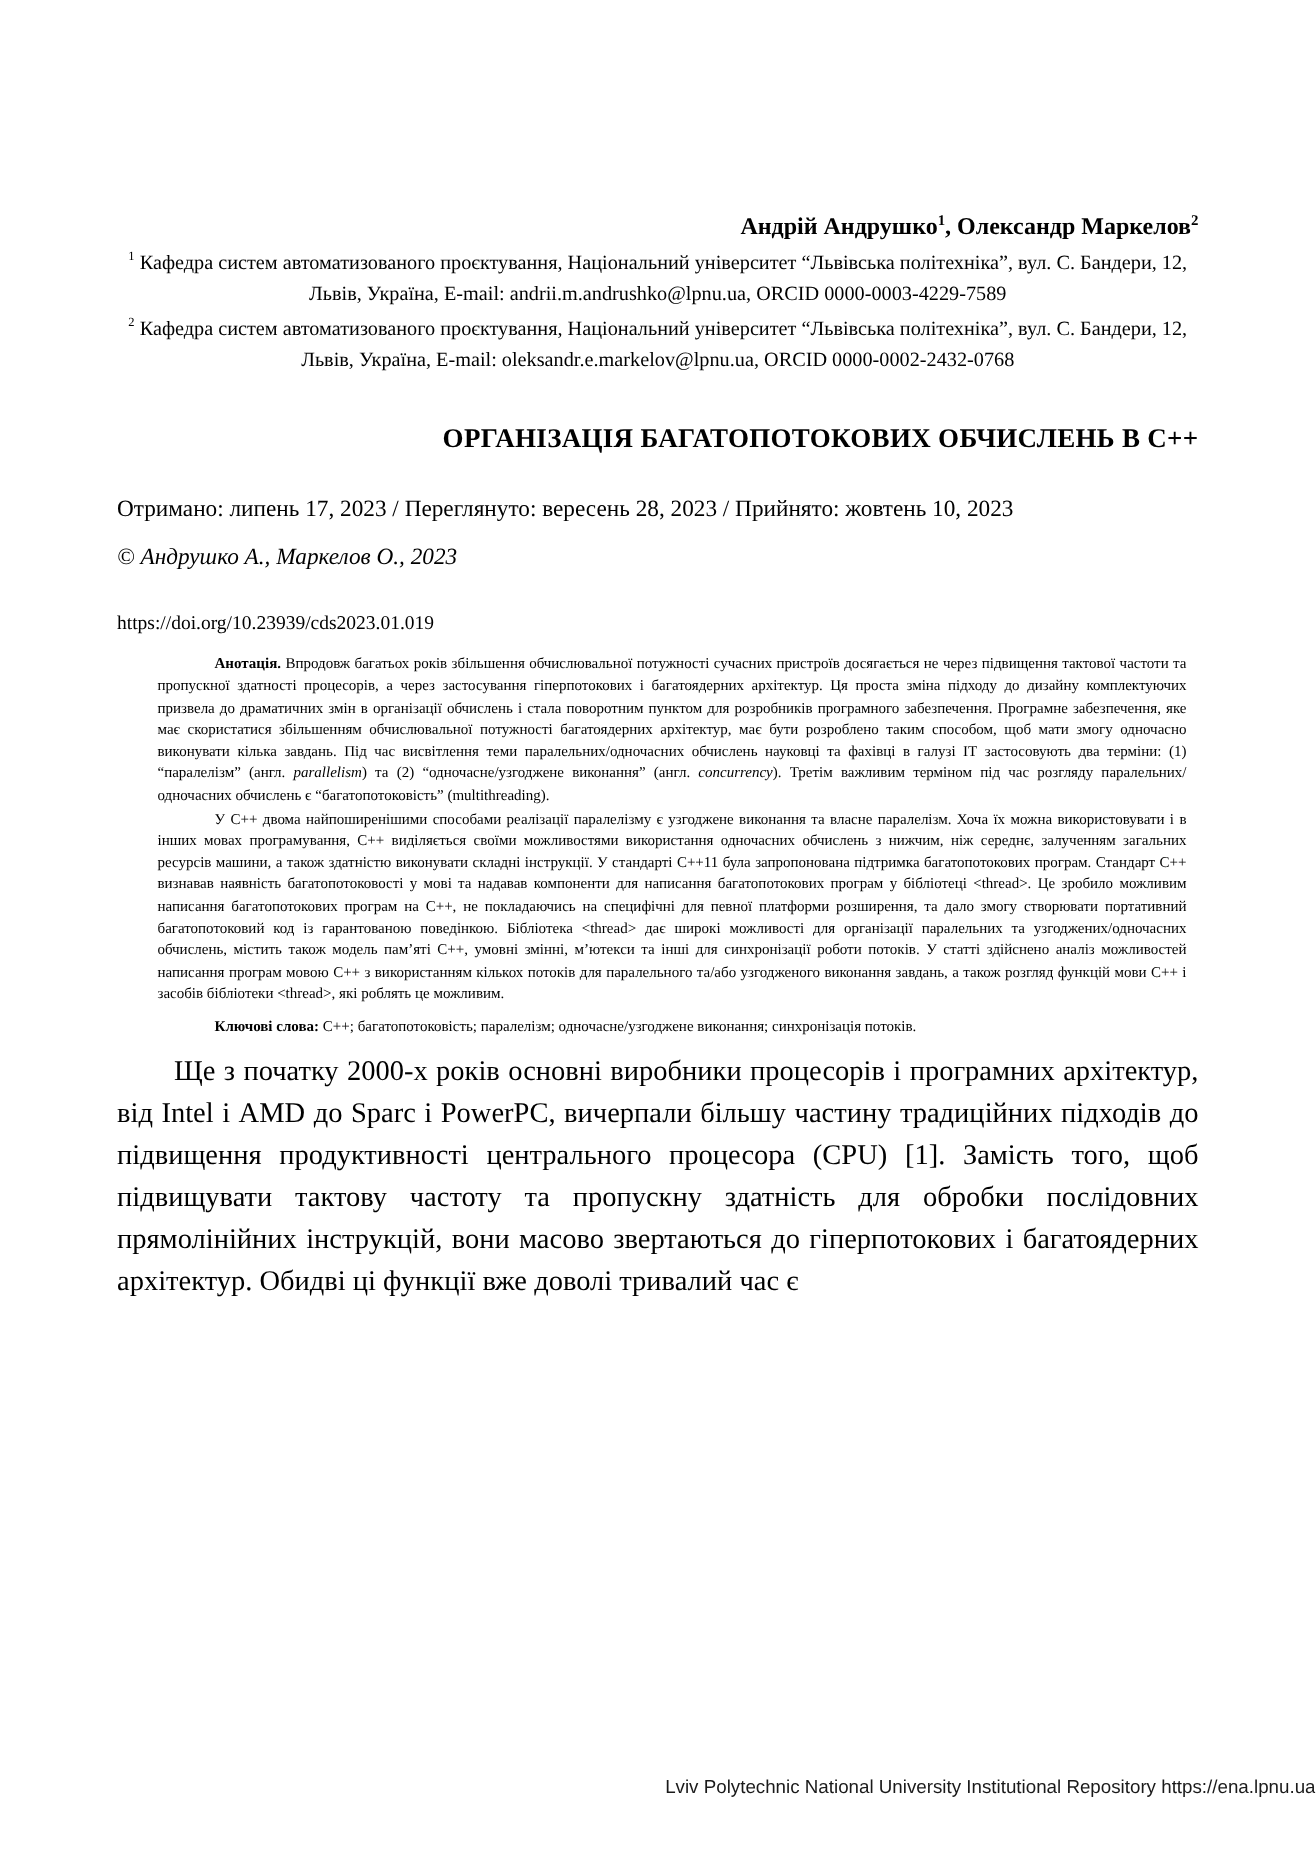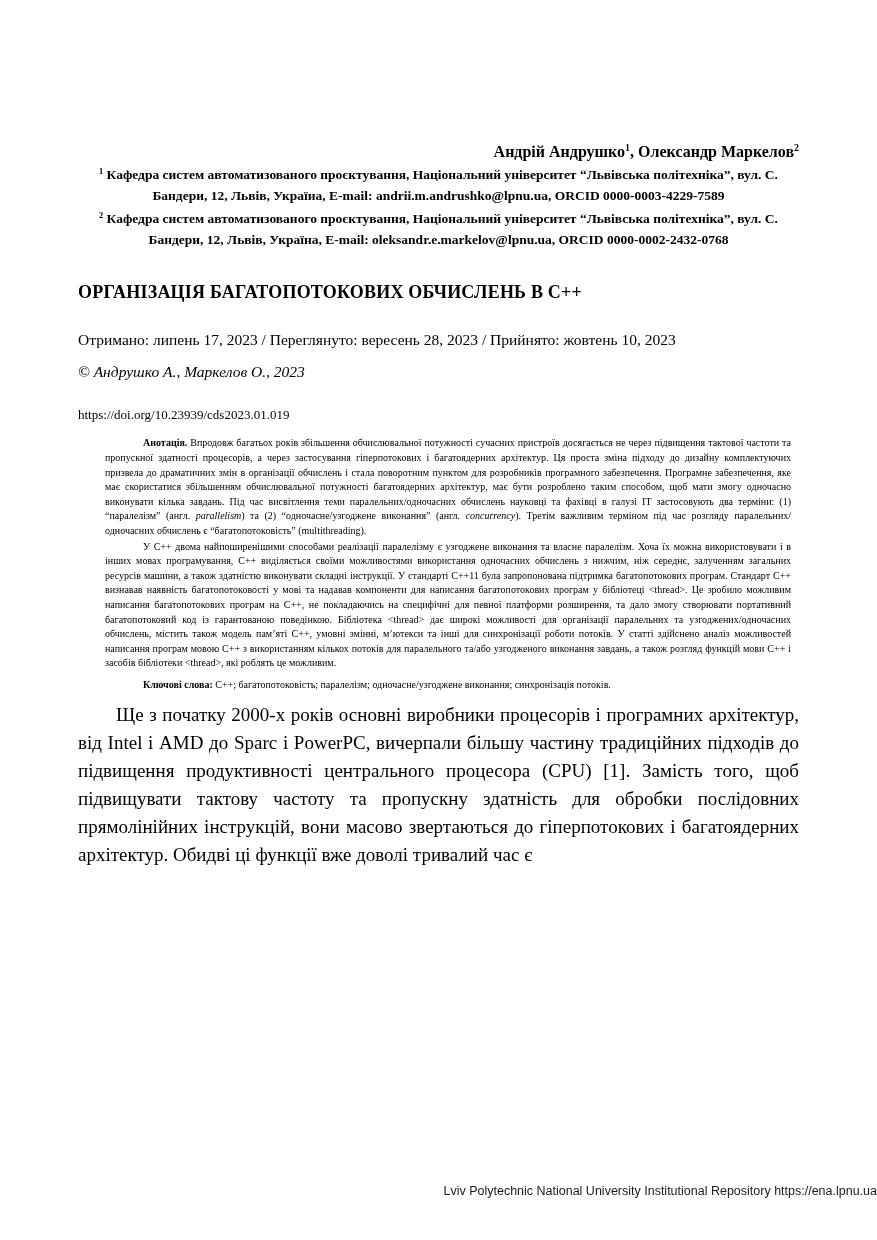--- a/index.html
+++ b/index.html
@@ -22,26 +22,25 @@
     font-weight: bold;
     font-size: 16px;
     line-height: 1.3;
   }
   sup { font-size: 0.62em; vertical-align: super; line-height: 0; }
   .affiliations {
     margin-top: 0;
     text-align: center;
     font-size: 13.5px;
     line-height: 1.55;
-    font-weight: bold;
   }
   .affiliations p { margin-top: 2px; }
   .paper-title {
     margin-top: 32px;
-    text-align: left;
+    text-align: right;
     font-weight: bold;
     font-size: 18px;
     letter-spacing: 0.2px;
   }
   .dates {
     margin-top: 28px;
     font-size: 15.5px;
   }
   .copyright {
     margin-top: 14px;

